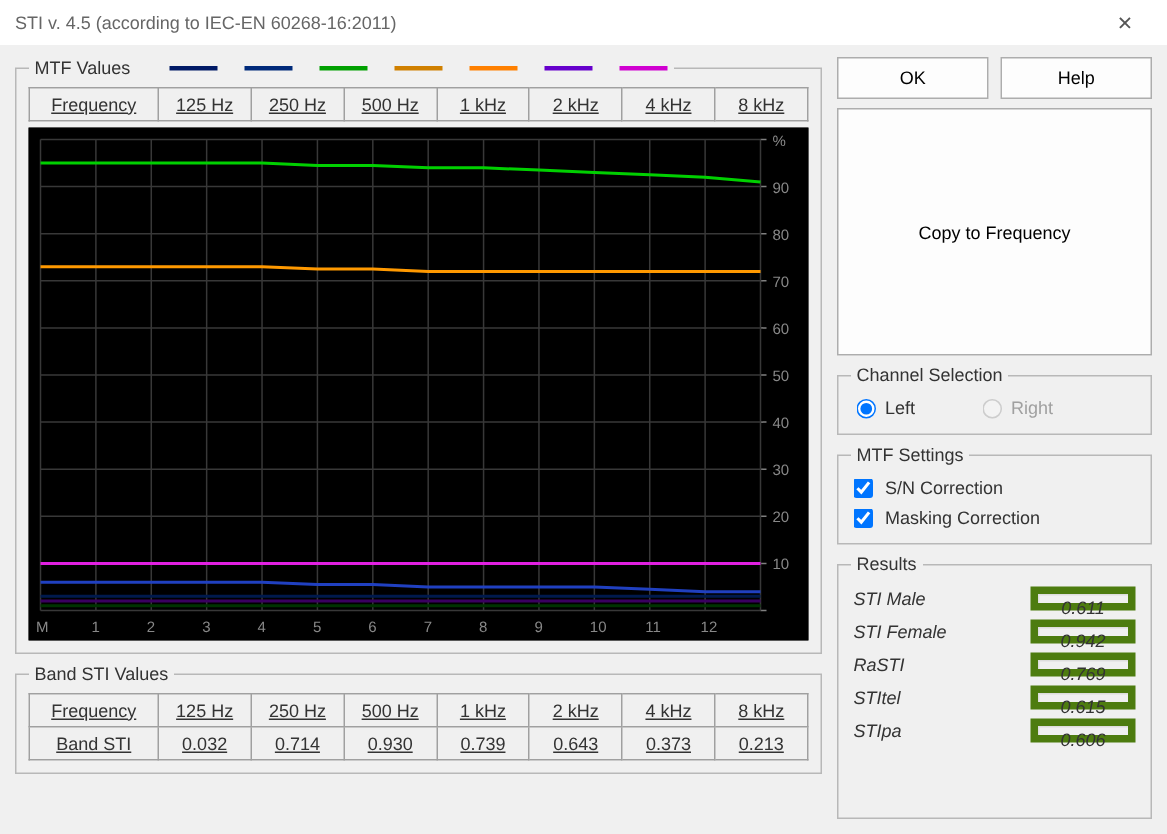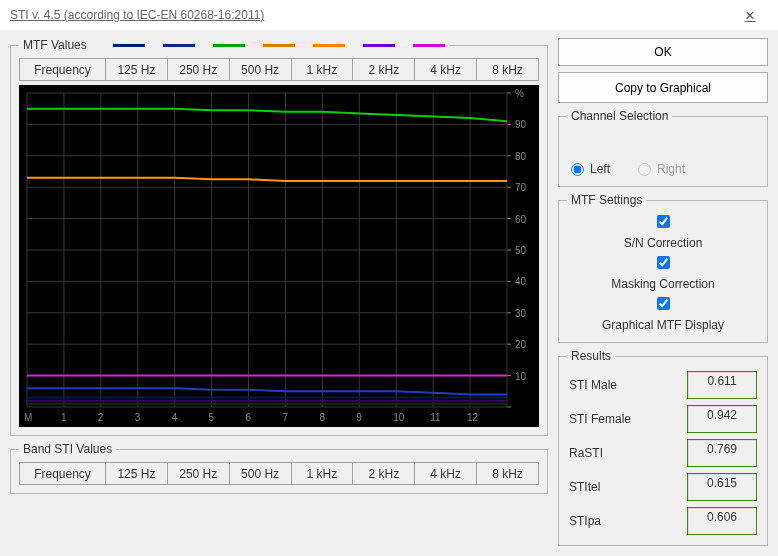--- a/index.html
+++ b/index.html
@@ -14,21 +14,20 @@
     overflow: hidden;
   }
   .titlebar {
     height: 30px;
     background: #fff;
     display: flex;
     align-items: center;
     padding: 0 8px 0 10px;
     color: #666;
     font-size: 12px;
-    text-decoration: underline;
   }
   .titlebar .title { flex: 1; }
   .titlebar .close {
     width: 40px;
     text-align: center;
     font-size: 13px;
     color: #555;
     cursor: pointer;
   }
   .content {
@@ -59,20 +58,21 @@
     height: 3px;
     display: inline-block;
   }
   .legend-row { display: flex; align-items: center; gap: 18px; margin-left: 8px; }
 
   table.freq {
     border-collapse: collapse;
     width: 100%;
     table-layout: fixed;
     background: #fff;
+    text-decoration: underline;
   }
   table.freq td, table.freq th {
     border: 1px solid #a0a0a0;
     text-align: center;
     font-weight: normal;
     font-size: 12px;
     height: 22px;
     padding: 0;
     background: #f0f0f0;
   }
@@ -92,41 +92,42 @@
     flex: 1;
     height: 28px;
     background: #fdfdfd;
     border: 1px solid #adadad;
     font-size: 12px;
     font-family: inherit;
     cursor: pointer;
   }
   button.win.wide { width: 100%; }
 
-  .radio-row { display: flex; gap: 28px; padding: 2px 4px; align-items: flex-end; margin-top: 31px; }
+  .radio-row { display: flex; gap: 45px; padding: 2px 4px; align-items: flex-end; }
   .radio-row label { display: flex; gap: 6px; align-items: center; }
   .radio-row .disabled { color: #a0a0a0; }
   input[type=radio], input[type=checkbox] { margin: 0; }
 
   .check-col { display: flex; flex-direction: column; gap: 6px; padding: 2px 2px; }
-  .check-col label { display: flex; align-items: center; gap: 8px; flex-direction: column; }
+  .check-col label { display: flex; align-items: center; gap: 8px; }
 
   .results-grid {
     display: grid;
     grid-template-columns: 1fr 70px;
     gap: 6px 8px;
     padding: 2px 2px;
     align-items: center;
+    font-style: italic;
   }
   .res-label { font-size: 12px; }
   .res-val {
-    border: 1px solid #4d7c0f;
+    border: 5px solid #4d7c0f;
     background: #f0f0f0;
     text-align: center;
-    height: 28px;
+    height: 16px;
     line-height: 18px;
     font-size: 12px;
     box-shadow: inset 1px 1px 0 #ddd;
   }
   fieldset.chart-fs { padding: 6px 8px 8px 8px; }
   fieldset.compact { padding: 6px 8px 8px 8px; }
 </style>
 </head>
 <body>
 
@@ -249,31 +250,42 @@
             <tr id="band-freq-row">
           <td class="wide">Frequency</td>
         <td>125 Hz</td>
               <td>250 Hz</td>
               <td>500 Hz</td>
               <td>1 kHz</td>
               <td>2 kHz</td>
               <td>4 kHz</td>
               <td>8 kHz</td>
             </tr>
+        <tr id="band-val-row">
+          <td class="wide">Band STI</td>
+        <td>0.032</td>
+              <td>0.714</td>
+              <td>0.930</td>
+              <td>0.739</td>
+              <td>0.643</td>
+              <td>0.373</td>
+              <td>0.213</td>
+            </tr>
       </tbody>
         </table>
     </fieldset>
 
   </div>
 
   <div class="right">
     <div class="btn-row">
       <button class="win">OK</button>
+      <button class="win">Help</button>
     </div>
-    <button class="win wide">Copy to Graphical</button>
+    <button class="win wide">Copy to Frequency</button>
 
     <fieldset class="compact">
       <legend>Channel Selection</legend>
       <div class="radio-row">
         <label>
           <input type="radio" name="ch" id="ch-left" checked="" style="">
           <span>Left</span>
         </label>
         <label class="disabled">
           <input type="radio" name="ch" id="ch-right" disabled="" style="">
@@ -285,24 +297,20 @@
     <fieldset class="compact">
       <legend>MTF Settings</legend>
       <div class="check-col" id="mtf-check-col">
           <label>
             <input type="checkbox" checked="" style="">
             <span>S/N Correction</span>
           </label>
           <label>
             <input type="checkbox" checked="" style="">
             <span>Masking Correction</span>
-          </label>
-          <label>
-            <input type="checkbox" checked="" style="">
-            <span>Graphical MTF Display</span>
           </label>
         </div>
     </fieldset>
 
     <fieldset class="compact" style="flex:1">
       <legend>Results</legend>
       <div class="results-grid" id="results-grid">
           <div class="res-label">STI Male</div>
           <div class="res-val">0.611</div>
           <div class="res-label">STI Female</div>

